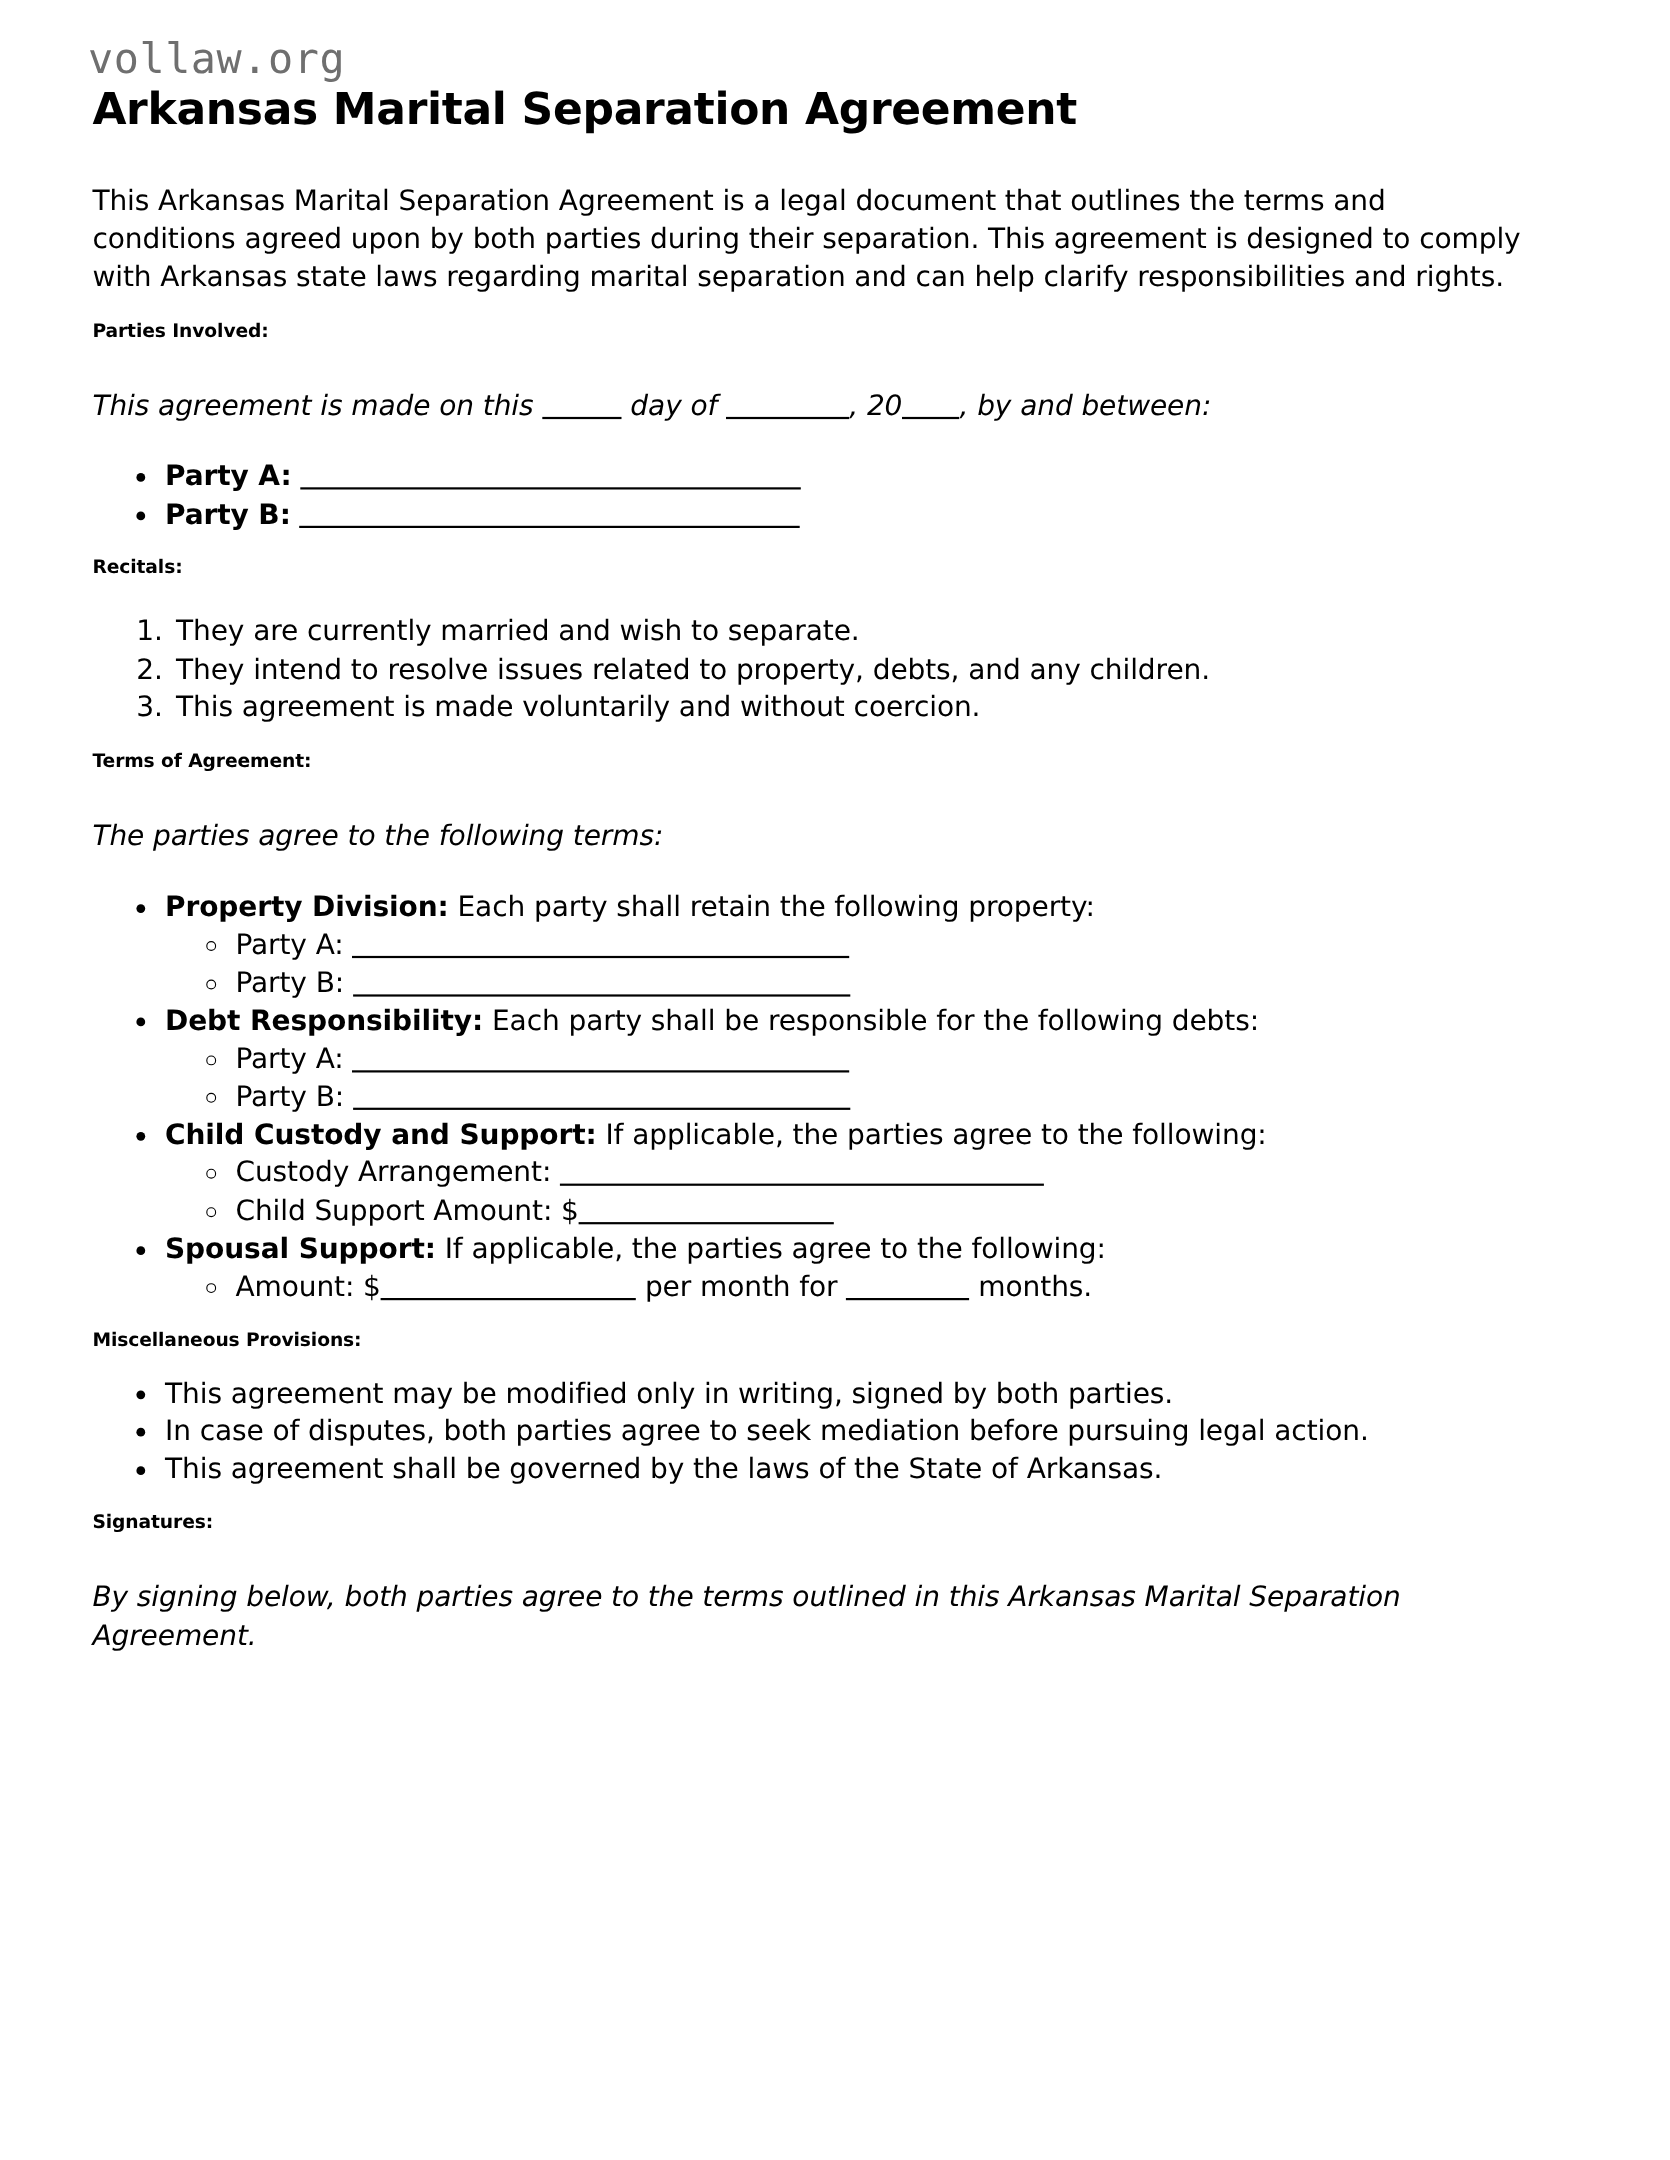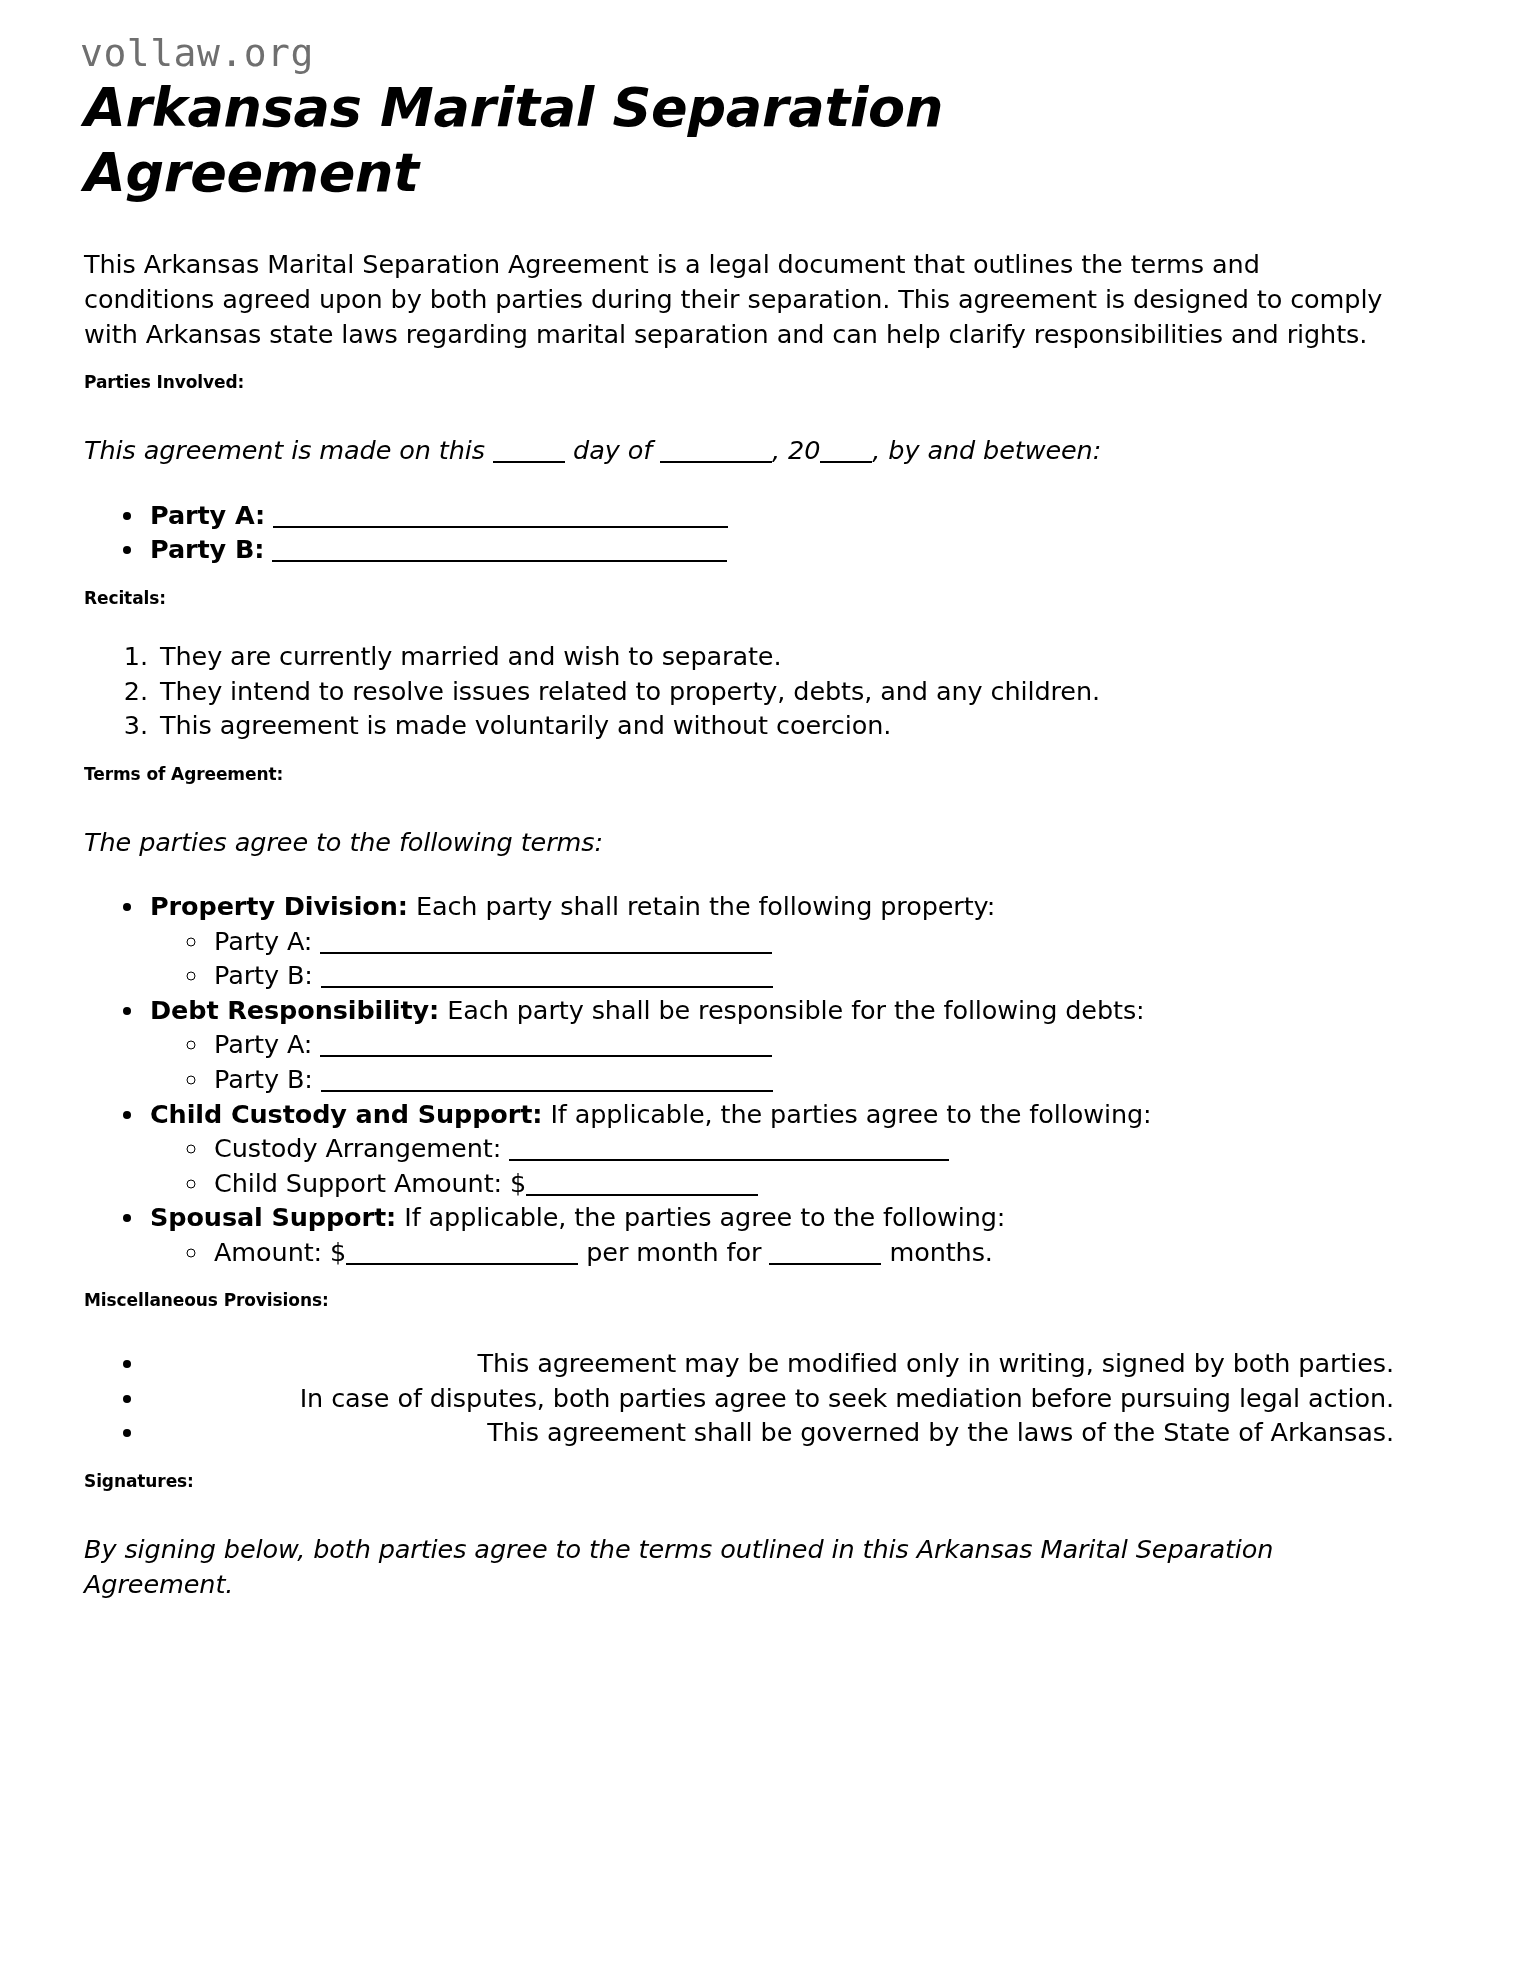--- a/index.html
+++ b/index.html
@@ -23,28 +23,27 @@
     font-family: "DejaVu Sans Mono", "Liberation Mono", monospace;
     font-size: 38px;
     color: #6f6f6f;
     letter-spacing: 0.5px;
     line-height: 1.05;
     margin: 0 0 2px 0;
     padding-left: 2px;
   }
 
   .doc-title {
-    font-size: 54px;
+    font-size: 40px;
     font-weight: bold;
     line-height: 1.20;
     margin: 0 0 0 0;
     padding-left: 6px;
     letter-spacing: -0.3px;
     max-width: 1000px;
-    font-style: italic;
   }
 
   .content {
     padding-left: 6px;
     max-width: 1310px;
   }
 
   p.body-text {
     font-size: 25.5px;
     line-height: 1.355;
@@ -98,21 +97,21 @@
   .blank.w-xs  { width: 52px; }
   .blank.w-sm  { width: 72px; }
   .blank.w-md  { width: 112px; }
   .blank.w-xl  { width: 232px; }
   .blank.w-2xl { width: 440px; }
   .blank.w-3xl { width: 452px; }
   .blank.w-4xl { width: 455px; }
 
   .bold { font-weight: bold; }
 
-  ul.bullets.misc { margin-top: 35px; text-align: right; }
+  ul.bullets.misc { margin-top: 20px; }
 </style>
 </head>
 <body>
 
 <div class="page">
 
   <div class="site-brand">vollaw.org</div>
 
   <h1 class="doc-title">Arkansas Marital Separation Agreement</h1>
 

